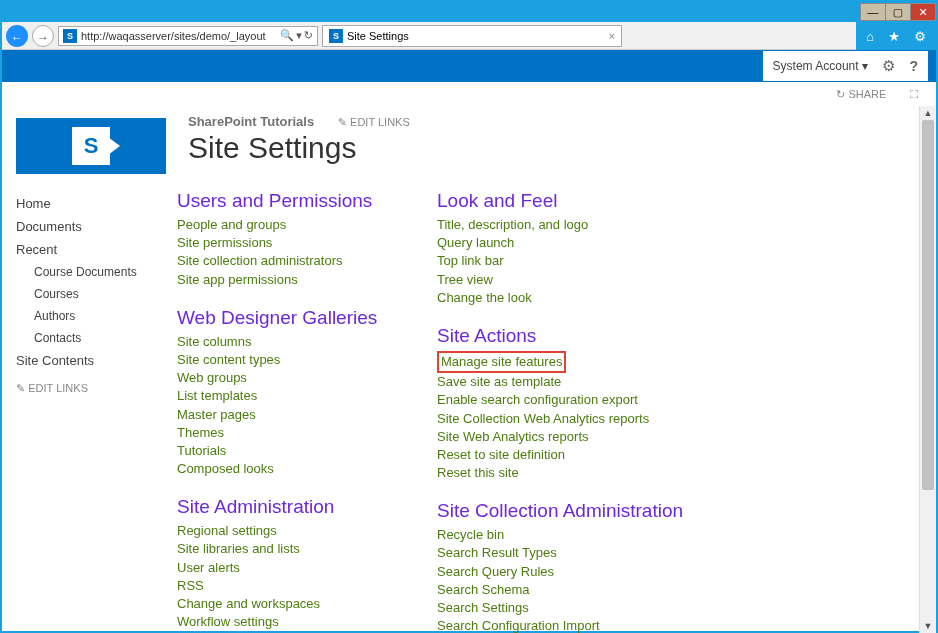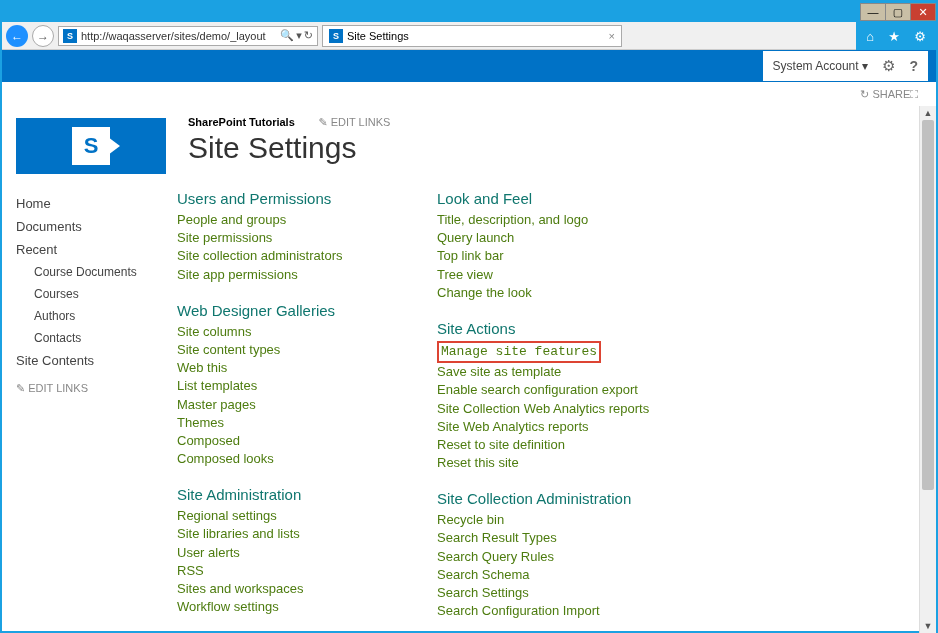--- a/index.html
+++ b/index.html
@@ -22,56 +22,56 @@
     .tab-icon { width: 14px; height: 14px; background: #0072c6; color: #fff; display: flex; align-items: center; justify-content: center; font-size: 9px; font-weight: bold; }
     .tab .close-x { margin-left: auto; color: #888; }
     .ie-right { margin-left: auto; display: flex; gap: 10px; color: #fff; background: #1ba1e2; height: 28px; align-items: center; padding: 0 8px; position: absolute; right: 0; top: 20px; width: 80px; justify-content: space-around; font-size: 13px; }
     
     
     .sp-ribbon { height: 32px; background: #0072c6; display: flex; justify-content: flex-end; align-items: center; color: #fff; padding: 10px 8px; gap: 10px; font-size: 12px; }
     .sp-ribbon-right { background: #fff; color: #444; height: 30px; display: flex; align-items: center; padding: 0 10px; gap: 14px; }
     .gear { font-size: 15px; color: #666; }
     .help { font-size: 14px; color: #666; font-weight: bold; }
     
-    .sp-subbar { height: 24px; display: flex; justify-content: flex-end; align-items: center; padding: 8px 18px; gap: 0; color: #555; font-size: 11px; }
+    .sp-subbar { height: 24px; display: flex; justify-content: flex-end; align-items: center; padding: 8px 18px; gap: 24px; color: #555; font-size: 11px; }
     .sp-subbar .icn { color: #888; }
     
     
     .main { display: flex; height: 527px; }
     .scrollbar { width: 17px; background: #f0f0f0; border-left: 1px solid #ddd; position: relative; }
     .scroll-thumb { position: absolute; top: 14px; left: 2px; right: 2px; height: 370px; background: #c0c0c0; border-radius: 2px; }
     .scroll-arrow { position: absolute; left: 0; right: 0; height: 14px; display: flex; align-items: center; justify-content: center; font-size: 9px; color: #555; }
     .scroll-arrow.up { top: 0; }
     .scroll-arrow.down { bottom: 0; }
     
     
     .header { display: flex; align-items: flex-start; padding: 8px 14px 12px 14px; gap: 22px; }
     .logo { width: 150px; height: 56px; background: #0072c6; display: flex; align-items: center; justify-content: center; margin-top: 4px; }
     .logo-inner { width: 38px; height: 38px; background: #fff; display: flex; align-items: center; justify-content: center; color: #0072c6; font-size: 22px; font-weight: bold; position: relative; }
     .logo-inner::after { content: ''; position: absolute; right: -10px; top: 10px; border-left: 12px solid #fff; border-top: 9px solid transparent; border-bottom: 9px solid transparent; }
     .header-text { }
-    .site-link { color: #000000; font-weight: bold; font-size: 11px; }
+    .site-link { color: #737373; font-weight: bold; font-size: 13px; }
     .edit-links { color: #888; font-size: 11px; margin-left: 20px; }
     .edit-links::before { content: '✎ '; }
     .page-title { font-size: 30px; font-weight: 200; color: #333; margin-top: 2px; }
     
     
     .content-wrap { display: flex; }
     .leftnav { width: 175px; padding: 6px 14px; }
     .leftnav a { display: block; color: #444; text-decoration: none; padding: 4px 0; font-size: 13px; }
     .leftnav .sub a { padding-left: 18px; font-size: 12px; }
     .leftnav .edit { color: #888; font-size: 11px; margin-top: 10px; }
     .leftnav .edit::before { content: '✎ '; }
     
     .columns { display: flex; flex: 1; padding-top: 4px; }
     .col { width: 260px; }
     .section { margin-bottom: 18px; }
-    .section h3 { font-size: 15px; font-weight: normal; color: #0f766e; margin-bottom: 4px; }
+    .section h3 { font-size: 19px; font-weight: normal; color: #6d28d9; margin-bottom: 4px; }
     .section a { display: block; color: #4d7c0f; text-decoration: none; font-size: 13px; line-height: 1.4; }
-    .highlighted { border: 2px solid #d43; display: inline-block; padding: 0 2px; font-family: Liberation Mono, monospace; }
+    .highlighted { border: 2px solid #d43; display: inline-block; padding: 0 2px; }
   </style>
 </head>
 <body>
 
 <div class="window">
   <div class="titlebar">
     <div class="titlebar-btn">—</div>
     <div class="titlebar-btn">▢</div>
     <div class="titlebar-btn close">✕</div>
   </div>
@@ -148,34 +148,34 @@
                 <h3>Users and Permissions</h3>
                 <a>People and groups</a>
                 <a>Site permissions</a>
                 <a>Site collection administrators</a>
                 <a>Site app permissions</a>
               </div>
               <div class="section">
                 <h3>Web Designer Galleries</h3>
                 <a>Site columns</a>
                 <a>Site content types</a>
-                <a>Web this</a>
+                <a>Web groups</a>
                 <a>List templates</a>
                 <a>Master pages</a>
                 <a>Themes</a>
-                <a>Composed</a>
+                <a>Tutorials</a>
                 <a>Composed looks</a>
               </div>
               <div class="section">
                 <h3>Site Administration</h3>
                 <a>Regional settings</a>
                 <a>Site libraries and lists</a>
                 <a>User alerts</a>
                 <a>RSS</a>
-                <a>Sites and workspaces</a>
+                <a>Change and workspaces</a>
                 <a>Workflow settings</a>
               </div>
             </div>
           <div class="col" id="col2">
               <div class="section">
                 <h3>Look and Feel</h3>
                 <a>Title, description, and logo</a>
                 <a>Query launch</a>
                 <a>Top link bar</a>
                 <a>Tree view</a>

